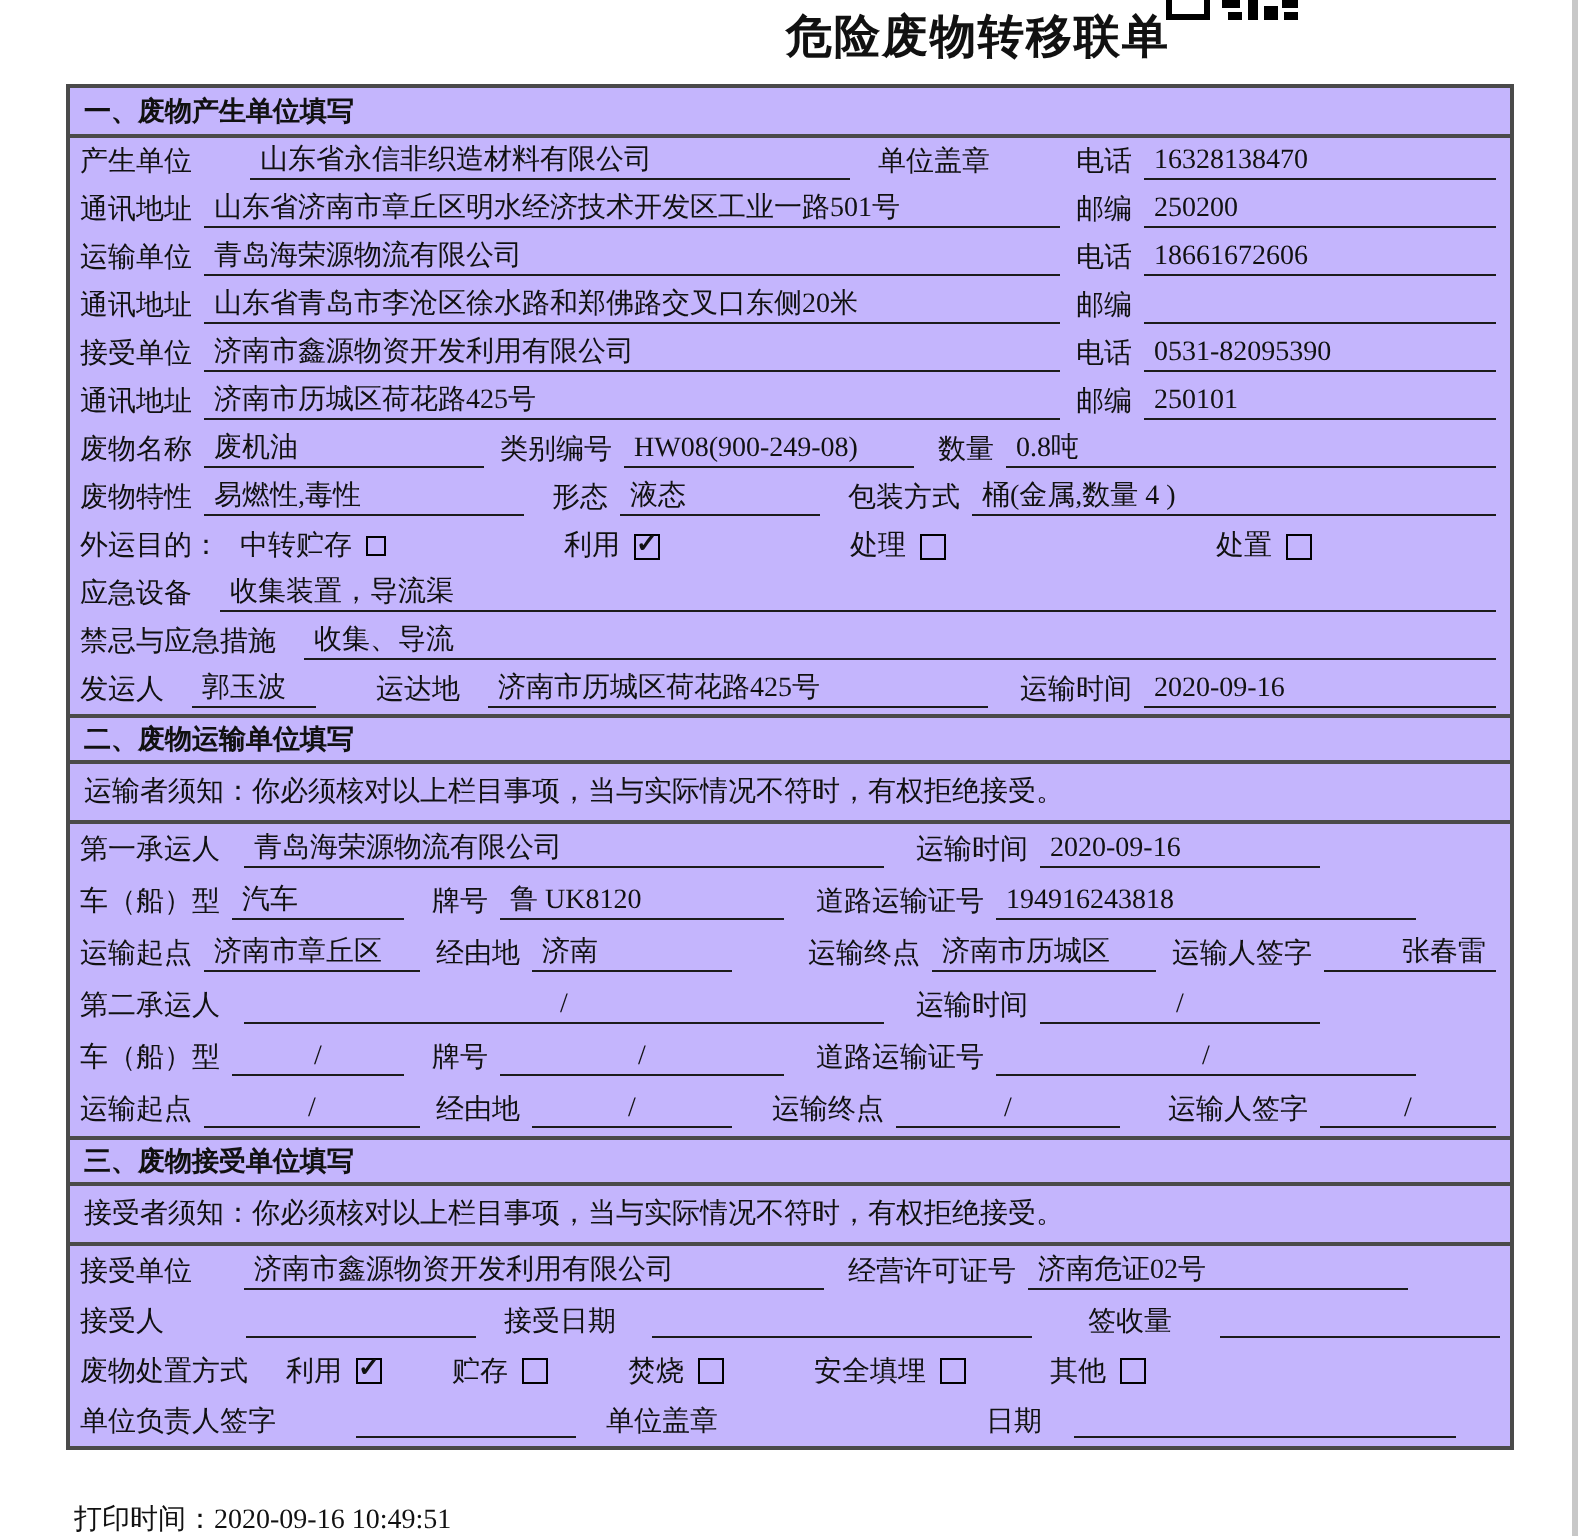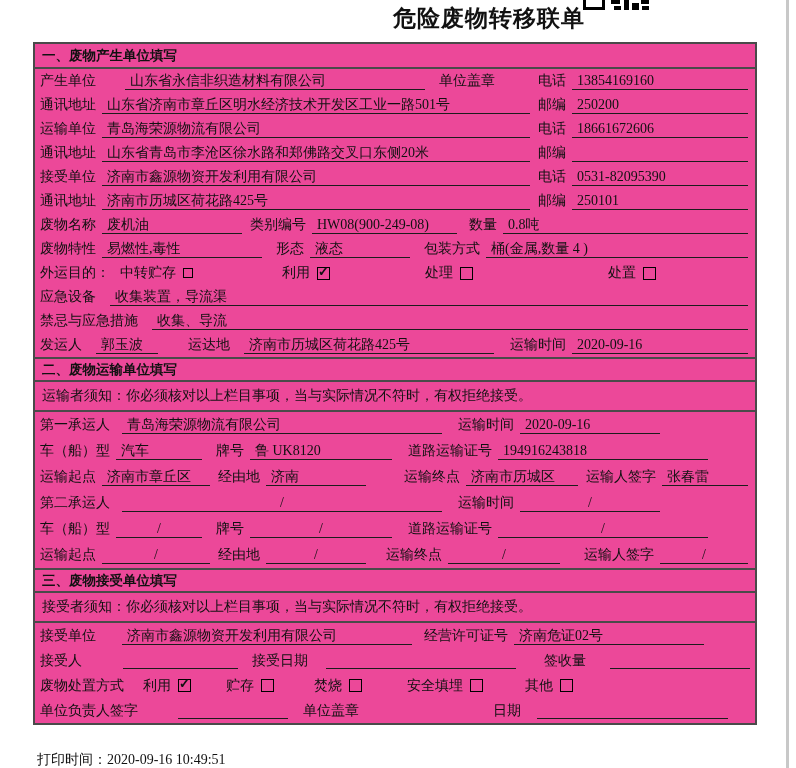--- a/index.html
+++ b/index.html
@@ -4,21 +4,21 @@
 <style>
   html,body{margin:0;padding:0;background:#fff;}
   .page{position:relative;width:796px;height:768px;background:#ffffff;overflow:hidden;
         font-family:"Liberation Serif","DejaVu Serif",serif;color:#111;font-size:14px;}
   .edge-strip{position:absolute;left:786px;top:0;width:3px;height:768px;background:#c8c8c8;}
   .serial{position:absolute;left:38px;top:11px;font-size:13.5px;white-space:nowrap;}
   .doc-title{position:absolute;left:442px;top:3px;transform:translateX(-50%);
              font-size:23px;font-weight:bold;letter-spacing:1px;white-space:nowrap;margin-left:47px;}
   .qr{position:absolute;left:583px;top:0;width:66px;height:10px;}
   .table{position:absolute;left:33px;top:42px;width:724px;border:2px solid #4a4a4a;
-         background:#ec4899;box-sizing:border-box;}
+         background:#c4b5fd;box-sizing:border-box;}
   .sec-h{height:25px;display:flex;align-items:center;padding:0 7px;font-weight:bold;
          font-size:13.5px;border-bottom:2px solid #4a4a4a;box-sizing:border-box;
          font-family:"Liberation Sans","DejaVu Sans",sans-serif;}
   .sec-h.bt{border-top:2px solid #4a4a4a;text-align:right;}
   .notice{height:30px;display:flex;align-items:center;padding:0 7px;
           border-bottom:2px solid #4a4a4a;box-sizing:border-box;white-space:nowrap;}
   .r{display:flex;align-items:center;padding:0 5px;box-sizing:border-box;white-space:nowrap;}
   .s1 .r{height:24px;}
   .s2 .r{height:26px;}
   .s3 .r{height:25px;}
@@ -62,21 +62,21 @@
     <div class="s1">
       <div class="sec-h">一、废物产生单位填写</div>
 
       <div class="r">
         <span class="lab">产生单位</span>
         <span class="ul" style="width:300px;margin-left:23px;">山东省永信非织造材料有限公司</span>
         <span class="lab" style="margin-left:14px;">单位盖章</span>
         <span class="sp"></span>
         <span class="rcol">
           <span class="lab">电话</span>
-          <span class="ul">13854169160</span>
+          <span class="ul">16328138470</span>
         </span>
       </div>
 
       <div class="r">
         <span class="lab">通讯地址</span>
         <span class="ul fx" style="margin-right:8px;">山东省济南市章丘区明水经济技术开发区工业一路501号</span>
         <span class="rcol">
           <span class="lab">邮编</span>
           <span class="ul">250200</span>
         </span>
@@ -198,21 +198,21 @@
       </div>
 
       <div class="r">
         <span class="lab">运输起点</span>
         <span class="ul" style="width:108px;">济南市章丘区</span>
         <span class="lab" style="margin-left:8px;">经由地</span>
         <span class="ul" style="width:100px;">济南</span>
         <span class="lab" style="margin-left:38px;">运输终点</span>
         <span class="ul" style="width:112px;">济南市历城区</span>
         <span class="lab" style="margin-left:8px;">运输人签字</span>
-        <span class="ul fx" style="margin-right:2px;">张春雷</span>
+        <span class="ul fx" style="margin-right:2px;text-align:right;">张春雷</span>
       </div>
 
       <div class="r">
         <span class="lab">第二承运人</span>
         <span class="ul ctr" style="width:320px;margin-left:6px;">/</span>
         <span class="lab" style="margin-left:16px;">运输时间</span>
         <span class="ul ctr" style="width:140px;">/</span>
       </div>
 
       <div class="r">

